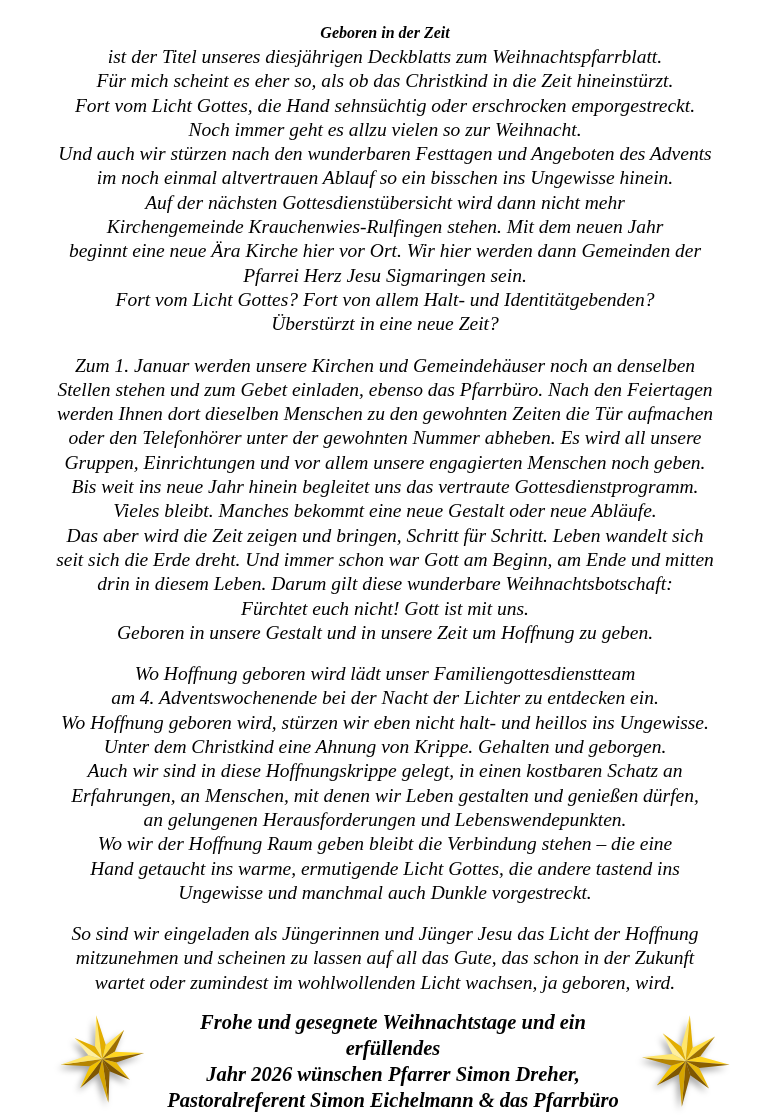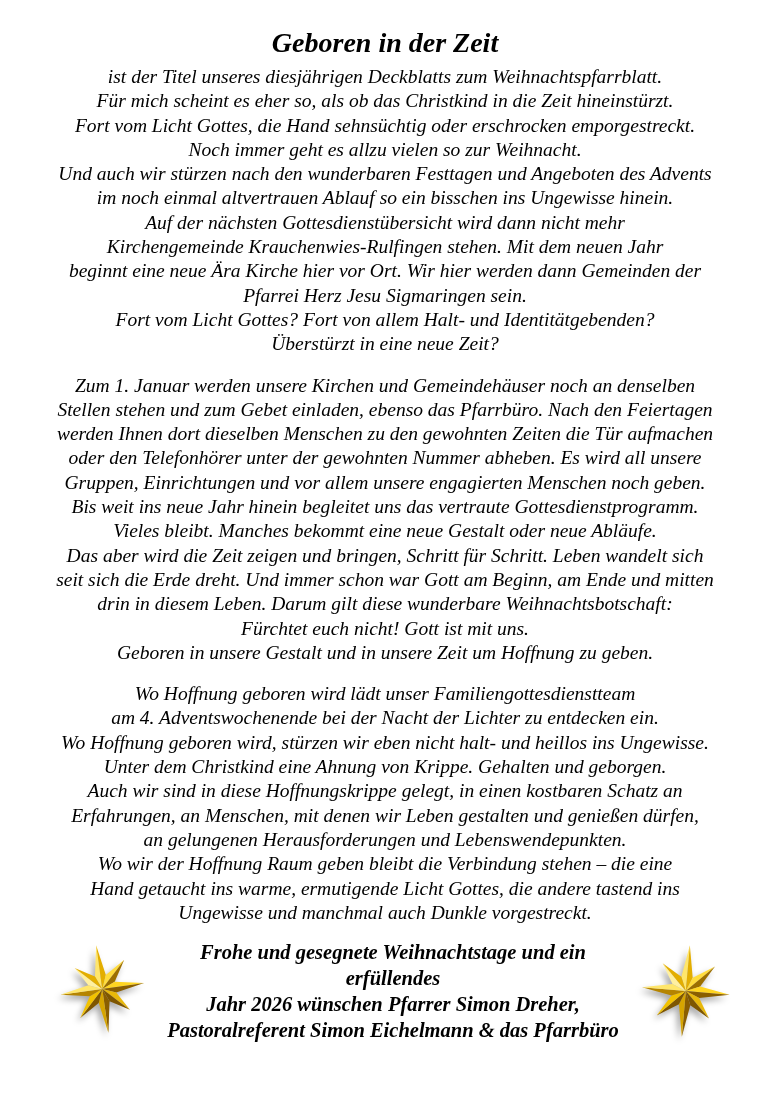--- a/index.html
+++ b/index.html
@@ -10,22 +10,22 @@
     box-sizing: border-box;
     padding: 20px 34px 0 34px;
     overflow: hidden;
     background: #ffffff;
     color: #000000;
     font-family: "Liberation Serif", "DejaVu Serif", serif;
     font-style: italic;
     text-align: center;
   }
   .title {
-    margin: 10px;
-    font-size: 28px;
+    margin: 0;
+    font-size: 16px;
     line-height: 25px;
     font-weight: bold;
     font-style: italic;
   }
   .para {
     margin: 17px 0 13px 0;
     font-size: 19.5px;
     line-height: 24.3px;
   }
   .para.first { margin-top: 0; }
@@ -60,20 +60,21 @@
 </head>
 <body>
 
 <div class="page">
 
   <h1 class="title">Geboren in der Zeit</h1>
 
   <p class="para first">ist der Titel unseres diesjährigen Deckblatts zum Weihnachtspfarrblatt.<br>Für mich scheint es eher so, als ob das Christkind in die Zeit hineinstürzt.<br>Fort vom Licht Gottes, die Hand sehnsüchtig oder erschrocken emporgestreckt.<br>Noch immer geht es allzu vielen so zur Weihnacht.<br>Und auch wir stürzen nach den wunderbaren Festtagen und Angeboten des Advents<br>im noch einmal altvertrauen Ablauf so ein bisschen ins Ungewisse hinein.<br>Auf der nächsten Gottesdienstübersicht wird dann nicht mehr<br>Kirchengemeinde Krauchenwies-Rulfingen stehen. Mit dem neuen Jahr<br>beginnt eine neue Ära Kirche hier vor Ort. Wir hier werden dann Gemeinden der<br>Pfarrei Herz Jesu Sigmaringen sein.<br>Fort vom Licht Gottes? Fort von allem Halt- und Identitätgebenden?<br>Überstürzt in eine neue Zeit?</p>
   <p class="para">Zum 1. Januar werden unsere Kirchen und Gemeindehäuser noch an denselben<br>Stellen stehen und zum Gebet einladen, ebenso das Pfarrbüro. Nach den Feiertagen<br>werden Ihnen dort dieselben Menschen zu den gewohnten Zeiten die Tür aufmachen<br>oder den Telefonhörer unter der gewohnten Nummer abheben. Es wird all unsere<br>Gruppen, Einrichtungen und vor allem unsere engagierten Menschen noch geben.<br>Bis weit ins neue Jahr hinein begleitet uns das vertraute Gottesdienstprogramm.<br>Vieles bleibt. Manches bekommt eine neue Gestalt oder neue Abläufe.<br>Das aber wird die Zeit zeigen und bringen, Schritt für Schritt. Leben wandelt sich<br>seit sich die Erde dreht. Und immer schon war Gott am Beginn, am Ende und mitten<br>drin in diesem Leben. Darum gilt diese wunderbare Weihnachtsbotschaft:<br>Fürchtet euch nicht! Gott ist mit uns.<br>Geboren in unsere Gestalt und in unsere Zeit um Hoffnung zu geben.</p>
   <p class="para">Wo Hoffnung geboren wird lädt unser Familiengottesdienstteam<br>am 4. Adventswochenende bei der Nacht der Lichter zu entdecken ein.<br>Wo Hoffnung geboren wird, stürzen wir eben nicht halt- und heillos ins Ungewisse.<br>Unter dem Christkind eine Ahnung von Krippe. Gehalten und geborgen.<br>Auch wir sind in diese Hoffnungskrippe gelegt, in einen kostbaren Schatz an<br>Erfahrungen, an Menschen, mit denen wir Leben gestalten und genießen dürfen,<br>an gelungenen Herausforderungen und Lebenswendepunkten.<br>Wo wir der Hoffnung Raum geben bleibt die Verbindung stehen – die eine<br>Hand getaucht ins warme, ermutigende Licht Gottes, die andere tastend ins<br>Ungewisse und manchmal auch Dunkle vorgestreckt.</p>
+  <p class="para">So sind wir eingeladen als Jüngerinnen und Jünger Jesu das Licht der Hoffnung<br>mitzunehmen und scheinen zu lassen auf all das Gute, das schon in der Zukunft<br>wartet oder zumindest im wohlwollenden Licht wachsen, ja geboren, wird.</p>
 
   <div class="footer">
 
     <span class="star left">
       <svg viewBox="0 0 100 100" aria-hidden="true">
 
         <polygon class="f-l1" points="50,6 44.3,38.1 50,52"></polygon>
         <polygon class="f-m2" points="50,6 50,52 55.7,38.1"></polygon>
         <polygon class="f-l3" points="76.9,25.1 55.7,38.1 50,52"></polygon>
         <polygon class="f-d4" points="76.9,25.1 50,52 63.9,46.3"></polygon>

